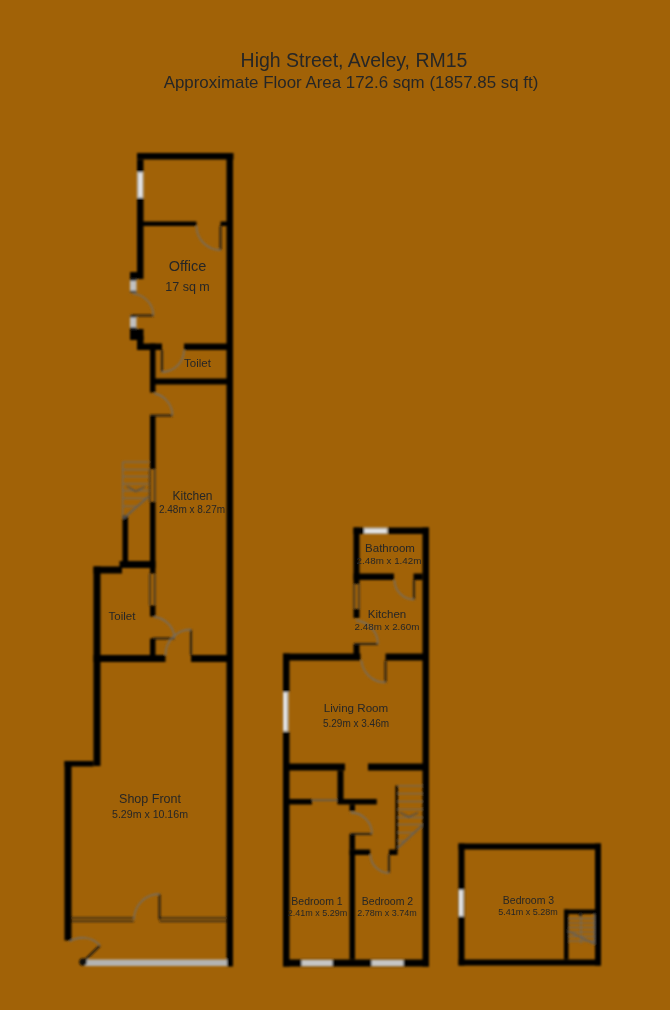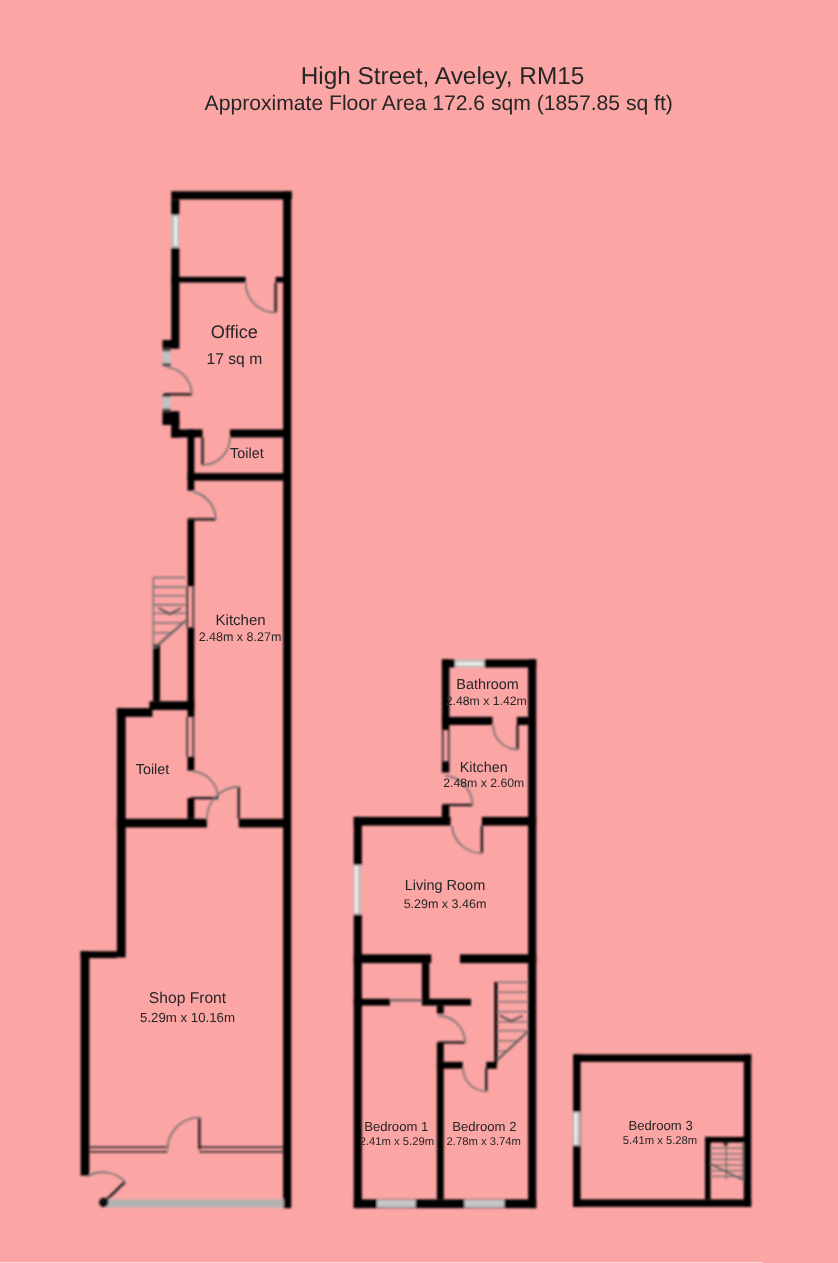--- a/index.html
+++ b/index.html
@@ -1,16 +1,16 @@
 <!DOCTYPE html>
 <html><head>
 <meta charset="utf-8">
 <style>
 html,body{margin:0;padding:0;background:#fff;}
-#page{position:relative;width:670px;height:1010px;background:#fca5a5;overflow:hidden;}
+#page{position:relative;width:670px;height:1010px;background:#a16207;overflow:hidden;}
 text{font-family:"Liberation Sans",sans-serif;fill:#262626;}
 </style>
 </head>
 <body>
 <div id="page">
 <svg width="670" height="1010" viewBox="0 0 670 1010" xmlns="http://www.w3.org/2000/svg">
 <defs>
         <filter id="soft">
           <feGaussianBlur stdDeviation="0.8"></feGaussianBlur>
         </filter>

